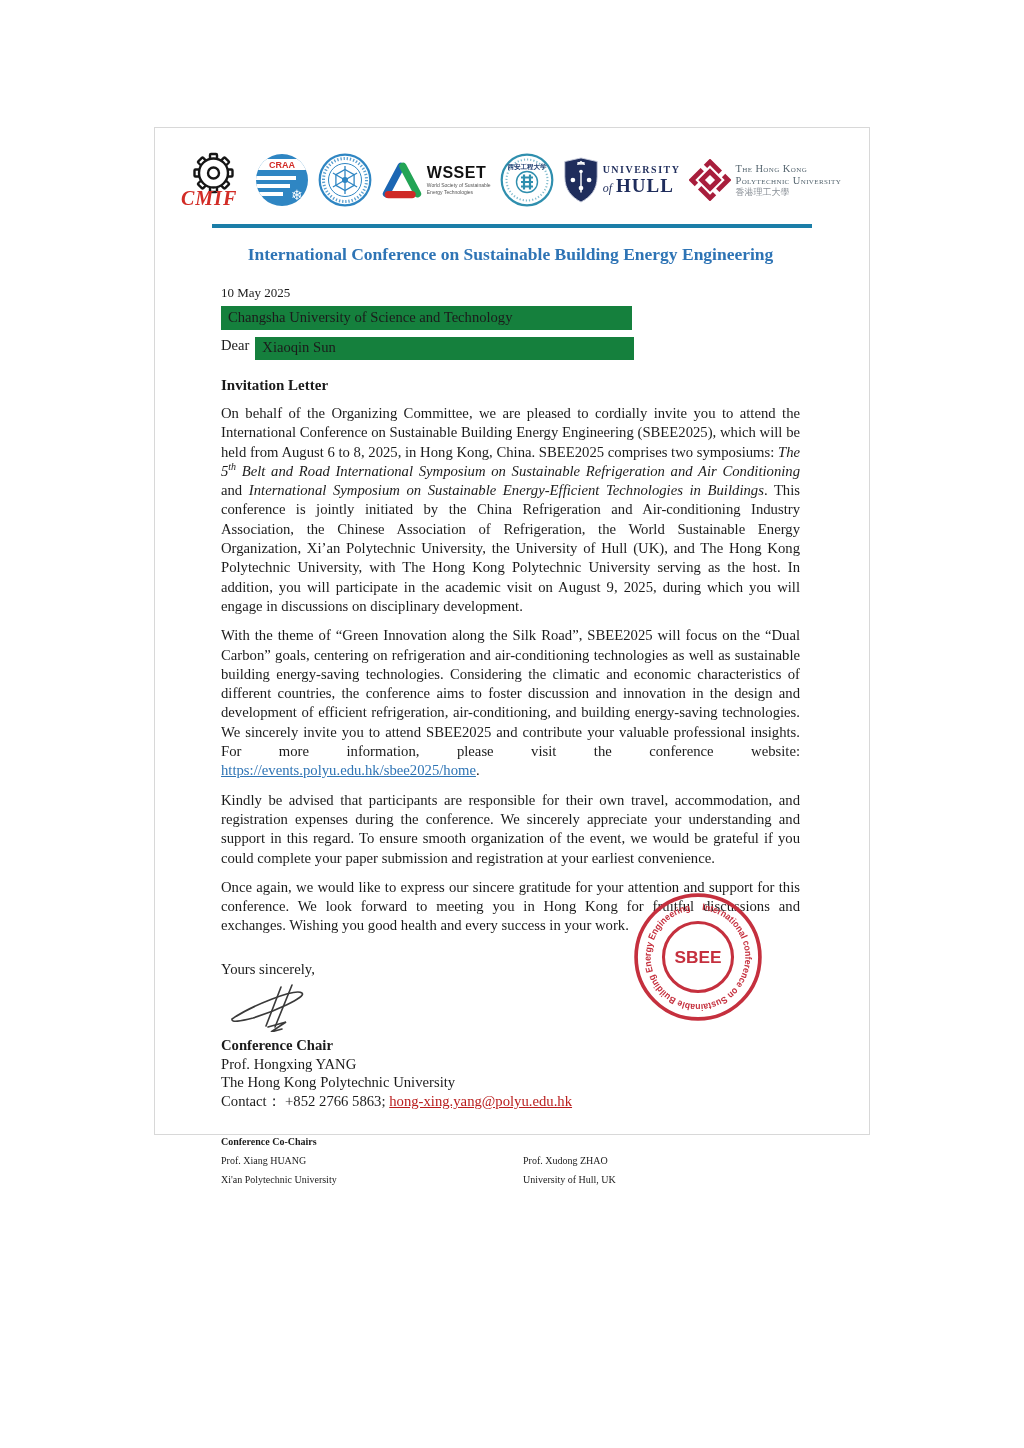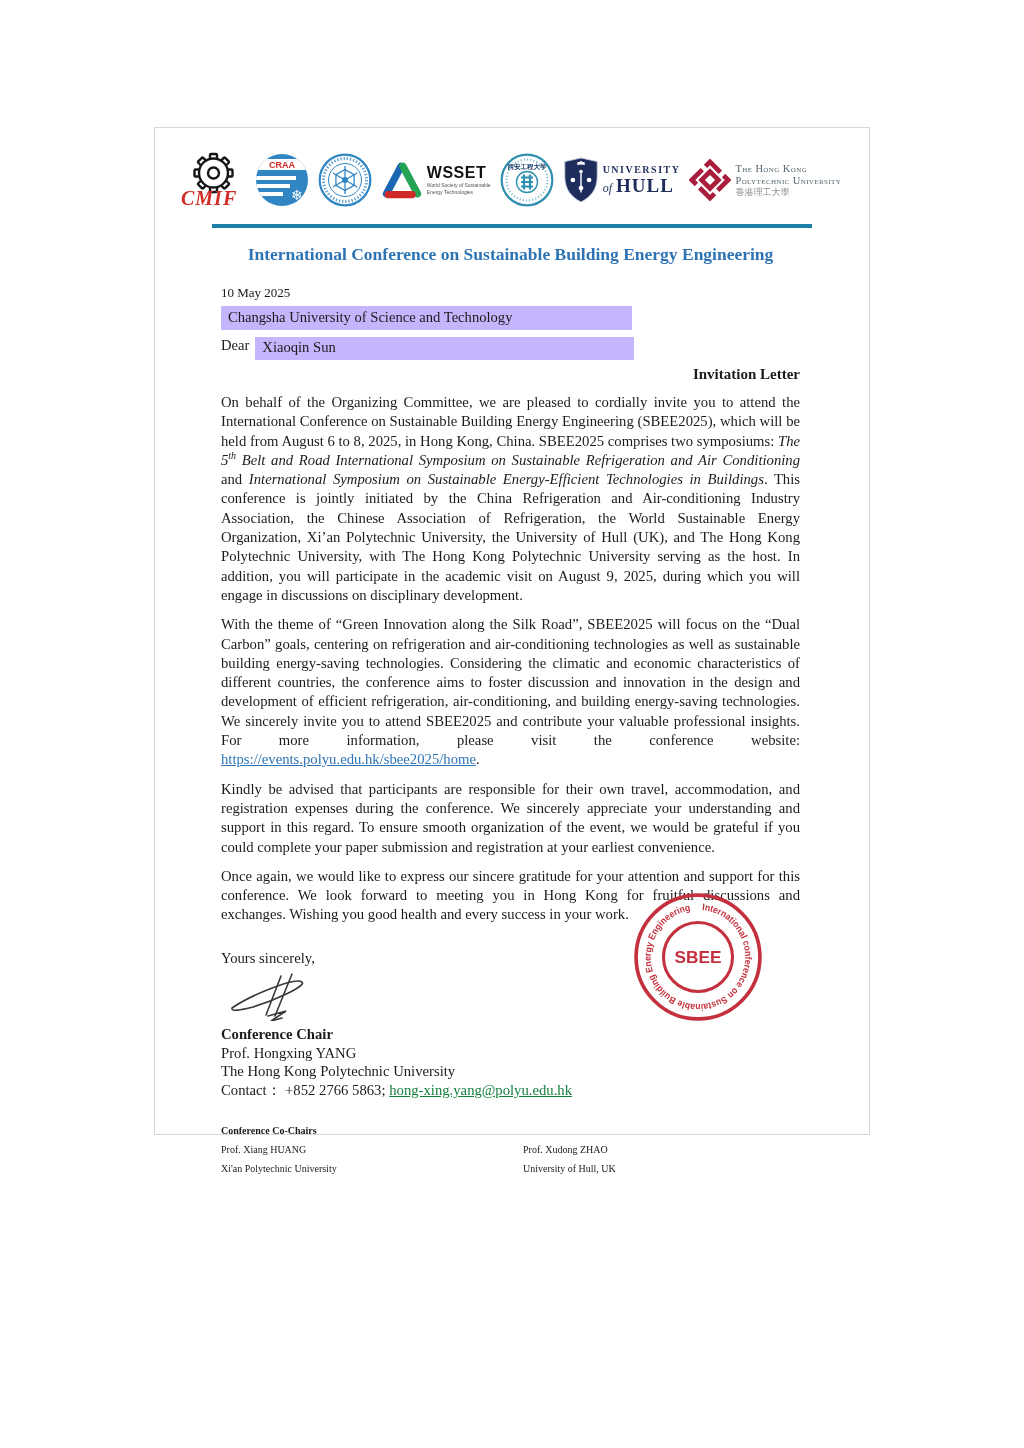--- a/index.html
+++ b/index.html
@@ -30,38 +30,38 @@
   .polyu-l2{font-size:10.5px;letter-spacing:.4px;}
   .polyu-cn{font-size:9px;color:#8a9097;font-variant:normal;}
   .rule{height:4px;background:#1b7ea8;margin:12px 0 0 -9px;width:600px;}
 
   
   .title{margin-top:16px;text-align:center;color:#2e74b5;font-weight:bold;font-size:17.5px;}
   .title-l2{margin-top:16px;}
   .date-line{text-align:left;font-size:13px;margin-top:20px;}
 
   
-  .field{background:#c4b5fd;}
+  .field{background:#15803d;}
   .uni-field{margin-top:5px;width:411px;padding:3px 0 4px 7px;font-size:14.6px;box-sizing:border-box;}
   .dear-row{margin-top:7px;font-size:14.6px;display:flex;align-items:flex-start;}
   .name-field{margin-left:6px;width:379px;padding:2px 0 4px 7px;box-sizing:border-box;}
-  .letter-heading{text-align:right;font-weight:bold;font-size:15px;margin-top:6px;}
+  .letter-heading{text-align:left;font-weight:bold;font-size:15px;margin-top:17px;}
 
   
   p.body{margin:10px 0 0 0;font-size:14.7px;line-height:19.3px;text-align:justify;}
   p.body em{font-style:italic;}
   sup{font-size:10px;vertical-align:super;line-height:0;}
   a.weblink{color:#2e74b5;text-decoration:underline;cursor:pointer;}
 
   
   .closing{margin-top:25px;font-size:14.7px;}
   .sig-wrap{margin:4px 0 0 8px;height:50px;}
   .chair-block{font-size:14.7px;line-height:18.8px;margin-top:4px;}
   .bold{font-weight:bold;}
-  .email{color:#15803d;text-decoration:underline;cursor:pointer;}
+  .email{color:#b91c1c;text-decoration:underline;cursor:pointer;}
 
   .cochairs{margin-top:21px;font-size:10px;line-height:19.2px;}
   .cochair-grid{display:grid;grid-template-columns:302px auto;}
 
   
   .stamp{position:absolute;left:476px;top:762px;width:134px;height:134px;}
 </style>
 </head>
 <body>
 

